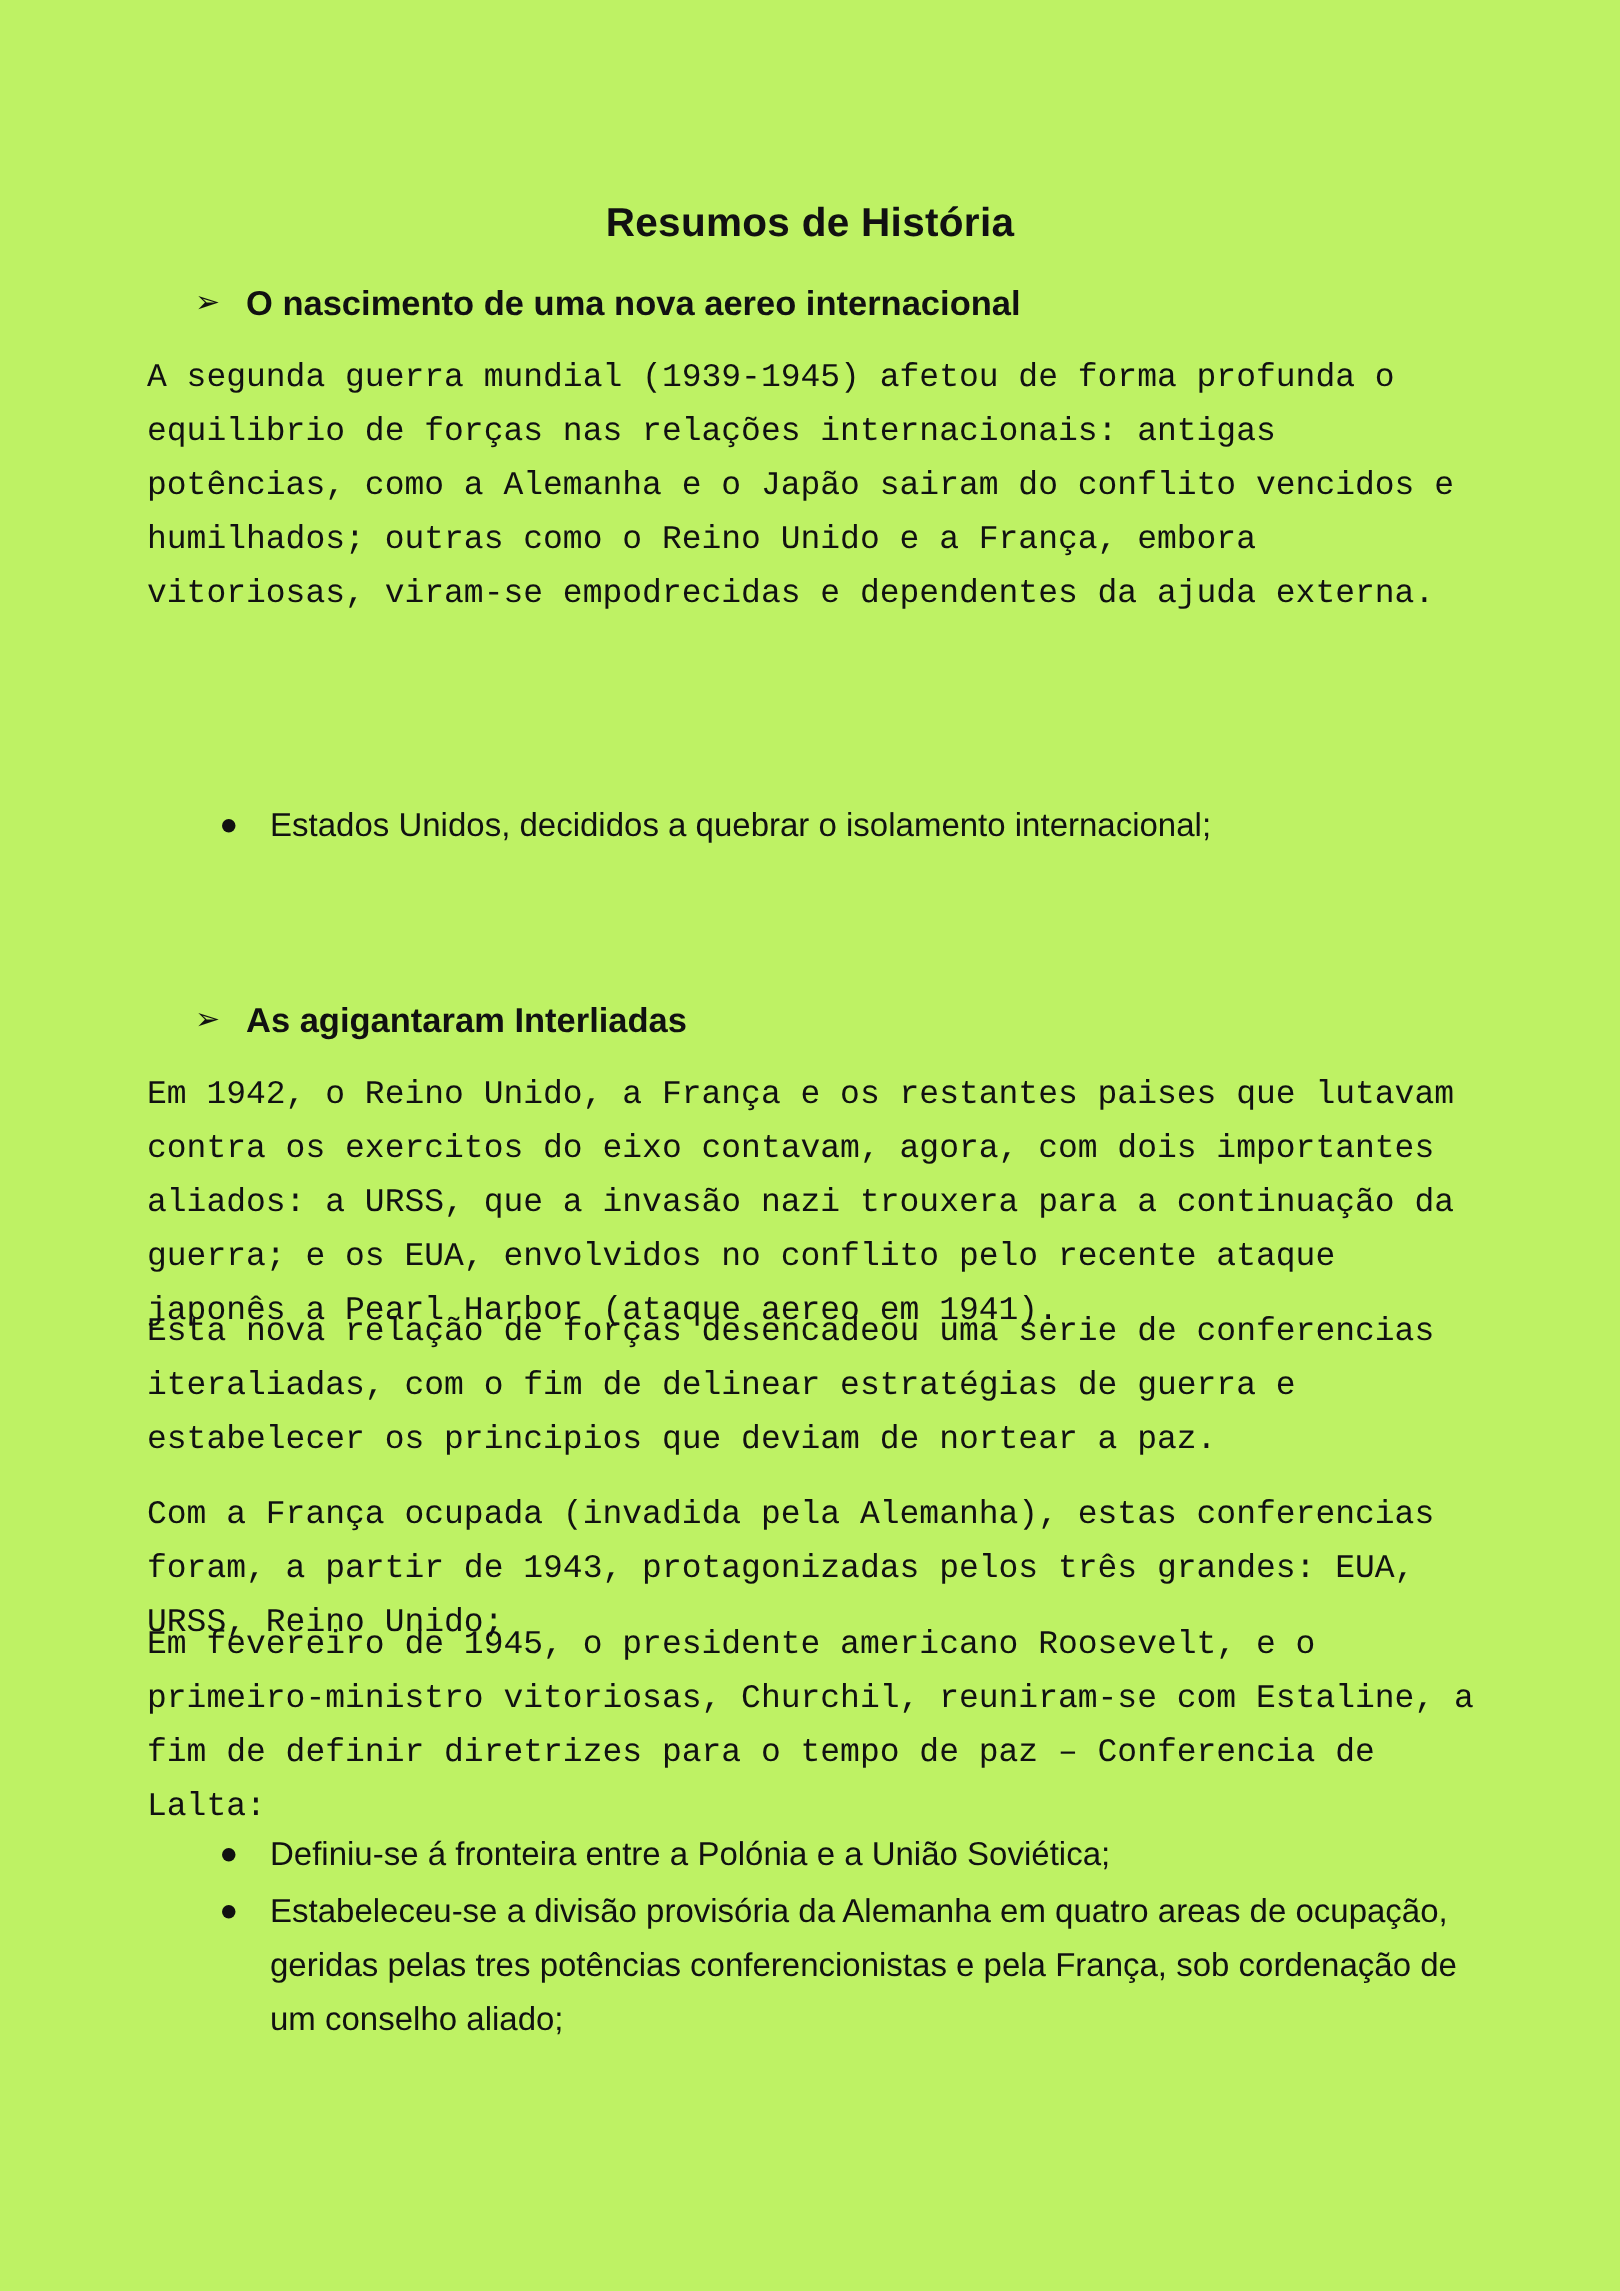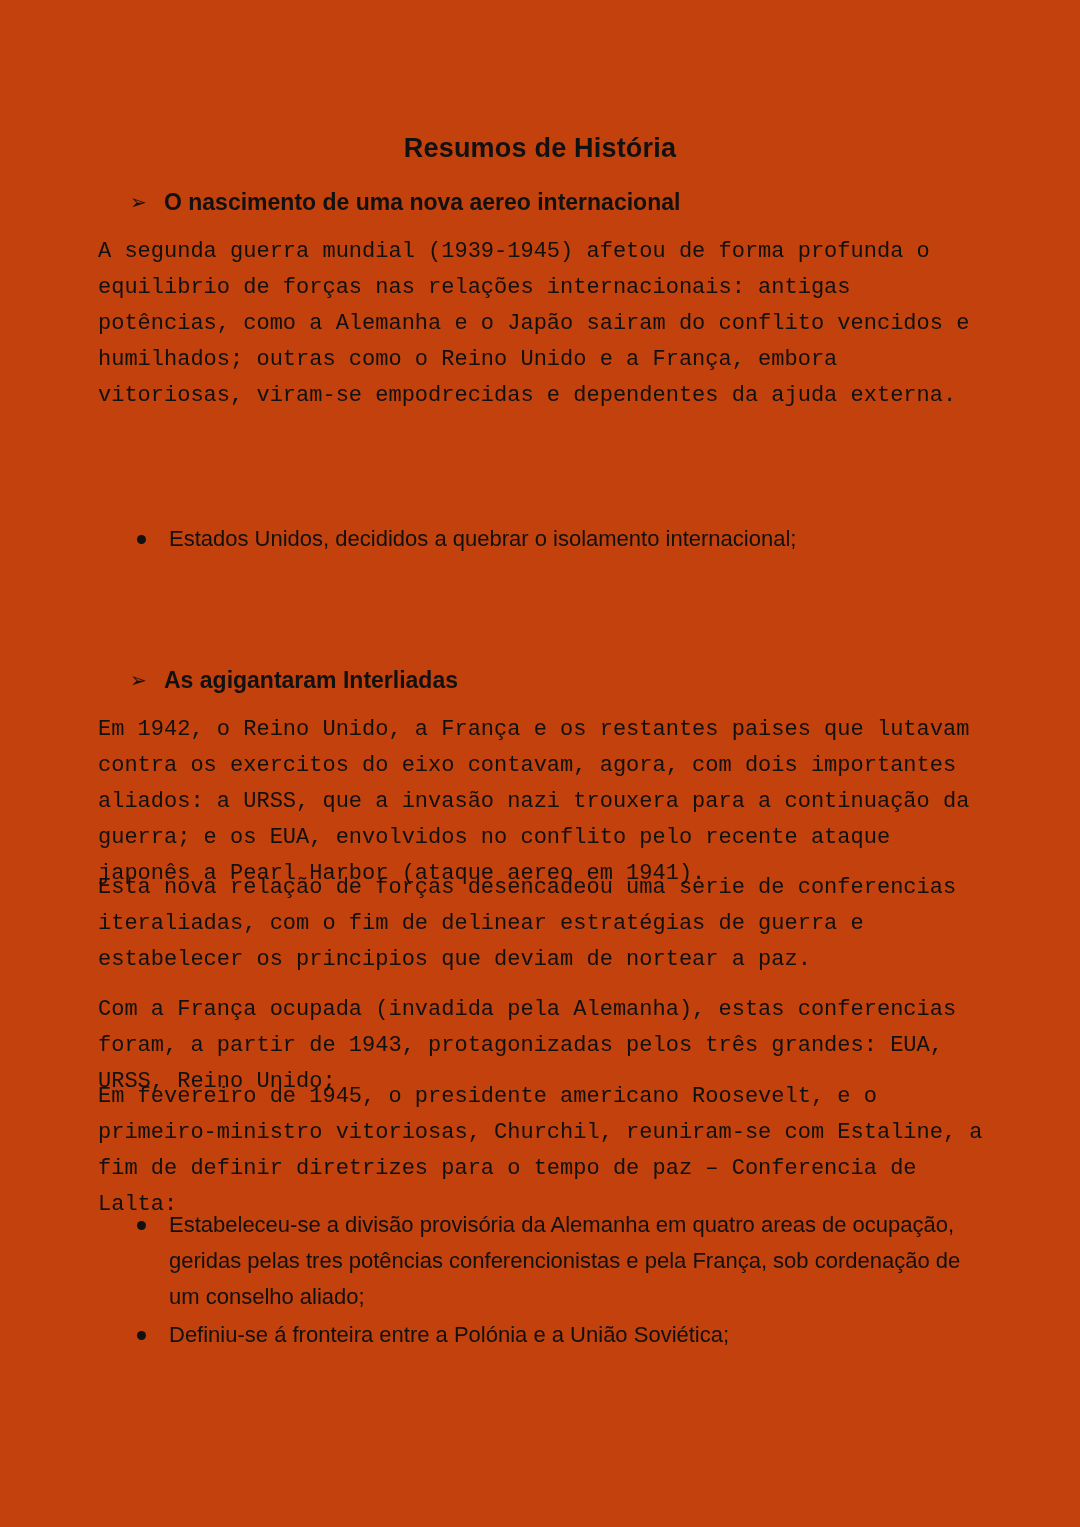--- a/index.html
+++ b/index.html
@@ -14,21 +14,21 @@
       overflow: hidden;
       color: #111111;
       font-family: "Liberation Sans", "DejaVu Sans", sans-serif;
     }
     .page {
       position: absolute;
       left: 0;
       top: 0;
       width: 1080px;
       height: 1527px;
-      background: #c2410c;
+      background: #bef264;
     }
     .title {
       position: absolute;
       top: 130px;
       left: 0;
       width: 1080px;
       text-align: center;
       font-weight: bold;
       font-size: 27px;
       line-height: 36px;
@@ -55,21 +55,21 @@
       width: 890px;
       font-size: 22px;
       line-height: 36px;
       margin: 0;
       font-family: Liberation Mono, monospace;
     }
     .bullets {
       position: absolute;
       left: 98px;
       width: 890px;
-      margin: 5px;
+      margin: 16px;
       padding: 0;
       list-style: none;
       font-size: 22px;
       line-height: 36px;
     }
     .bullets li {
       position: relative;
       padding-left: 66px;
       margin-bottom: 2px;
     }
@@ -114,21 +114,21 @@
 
   <p class="para" style="top:870px;">Esta nova relação de forças desencadeou uma serie de conferencias iteraliadas, com o fim de delinear estratégias de guerra e estabelecer os principios que deviam de nortear a paz.</p>
 
   <p class="para" style="top:992px;">Com a França ocupada (invadida pela Alemanha), estas conferencias foram, a partir de 1943, protagonizadas pelos três grandes: EUA, URSS, Reino Unido;</p>
 
   <p class="para" style="top:1079px;">Em fevereiro de 1945, o presidente americano Roosevelt, e o primeiro-ministro vitoriosas, Churchil, reuniram-se com Estaline, a fim de definir diretrizes para o tempo de paz – Conferencia de Lalta:</p>
 
   <ul class="bullets" style="top:1202px;">
     <li>
       <span class="bullet-dot"></span>
-      <span>Estabeleceu-se a divisão provisória da Alemanha em quatro areas de ocupação, geridas pelas tres potências conferencionistas e pela França, sob cordenação de um conselho aliado;</span>
+      <span>Definiu-se á fronteira entre a Polónia e a União Soviética;</span>
     </li>
     <li>
       <span class="bullet-dot"></span>
-      <span>Definiu-se á fronteira entre a Polónia e a União Soviética;</span>
+      <span>Estabeleceu-se a divisão provisória da Alemanha em quatro areas de ocupação, geridas pelas tres potências conferencionistas e pela França, sob cordenação de um conselho aliado;</span>
     </li>
   </ul>
 
 </div>
 
 </body></html>

